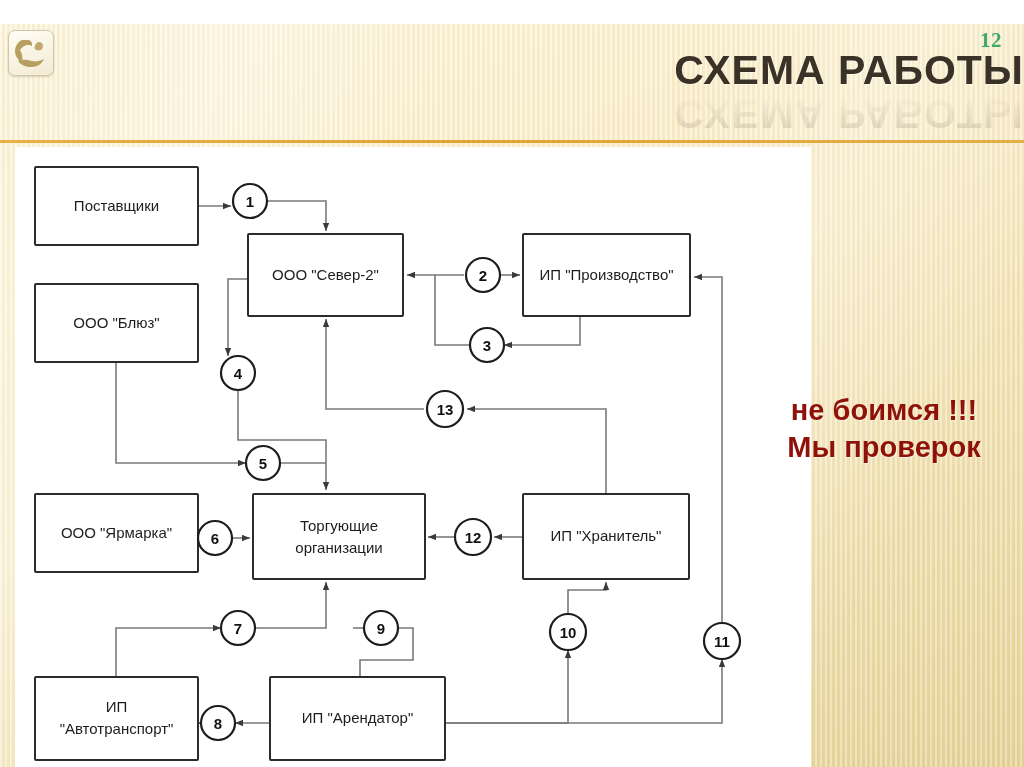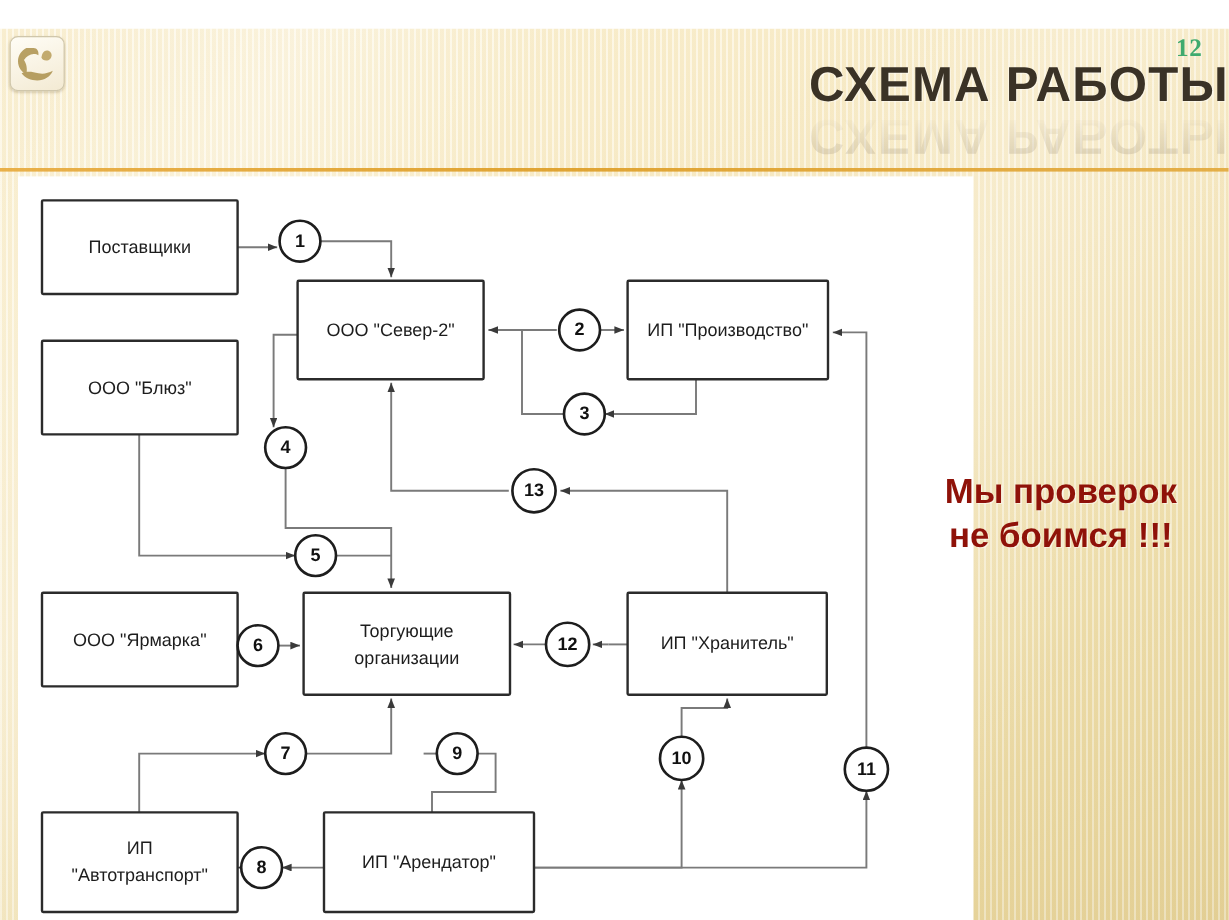--- a/index.html
+++ b/index.html
@@ -304,17 +304,17 @@
         </g>
         <g>
           <circle cx="430" cy="262" r="18" fill="#ffffff" stroke="#1d1d1d" stroke-width="2.2"></circle>
           <text x="430" y="262" text-anchor="middle" dominant-baseline="central" font-family="Liberation Sans, sans-serif" font-size="15" font-weight="700" fill="#111">13</text>
         </g>
       </g>
     </svg>
   </div>
 
   <div id="slogan">
+    <span class="l">не боимся !!!</span>
     <span class="l">Мы проверок</span>
-    <span class="l">не боимся !!!</span>
   </div>
 
 </div>
 
 </body></html>

